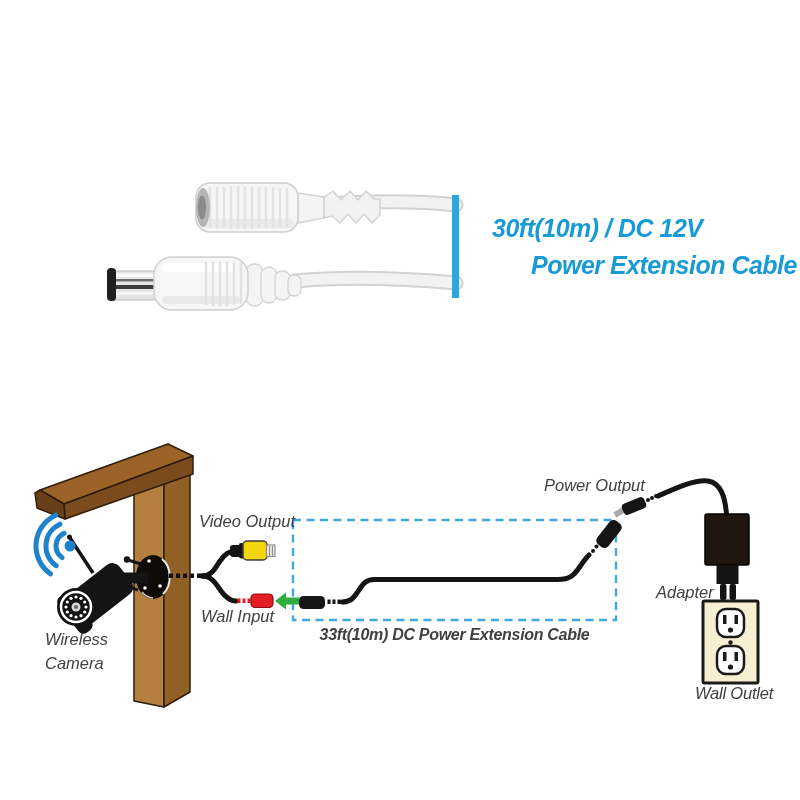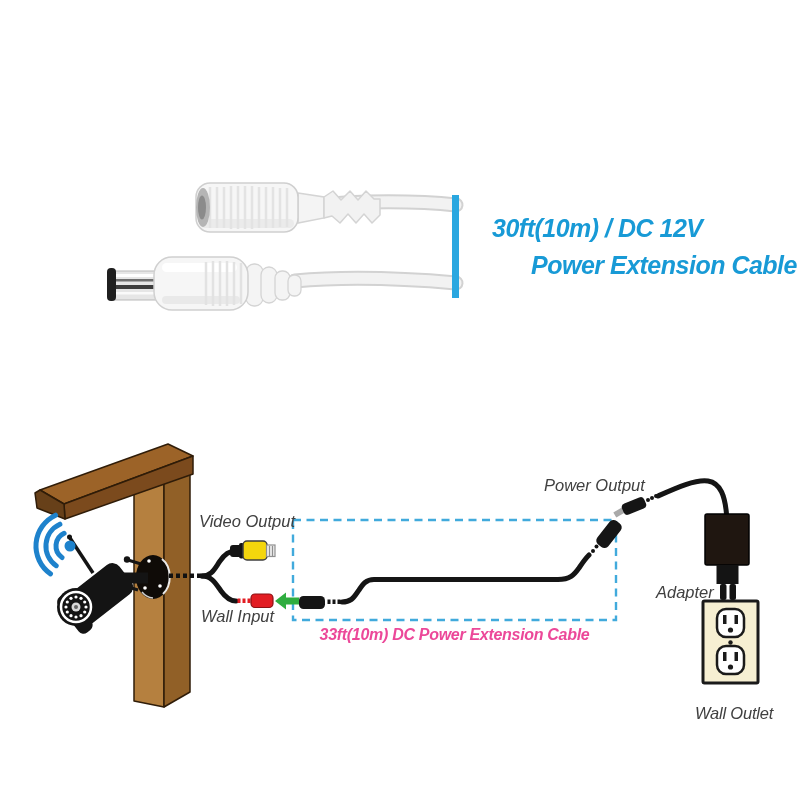--- a/index.html
+++ b/index.html
@@ -4,21 +4,21 @@
 <style>
   html,body{margin:0;padding:0;background:#fff;}
   #stage{position:relative;width:800px;height:800px;background:#fff;overflow:hidden;
          font-family:"Liberation Sans",sans-serif;}
   #art{position:absolute;left:0;top:0;}
   .lbl{position:absolute;font-style:italic;font-size:16.5px;color:#404040;white-space:nowrap;}
   .headline{position:absolute;left:492px;font-style:italic;font-weight:bold;font-size:25px;
             letter-spacing:-0.5px;color:#189ad6;white-space:nowrap;}
   .hl1{top:214px;} .hl2{top:251px;margin-left:39px;}
   .caption{position:absolute;left:293px;top:626px;width:323px;text-align:center;
-           font-style:italic;font-weight:bold;font-size:16px;letter-spacing:-0.3px;color:#ec4899;}
+           font-style:italic;font-weight:bold;font-size:16px;letter-spacing:-0.3px;color:#404040;}
   .two-line{line-height:24px;}
   .wall-outlet-lbl{font-size:16.5px;letter-spacing:-0.2px;}
 </style>
 </head>
 <body>
 
 <div id="stage">
 
 <svg id="art" width="800" height="800" viewBox="0 0 800 800">
 
@@ -204,20 +204,24 @@
     <circle cx="730.5" cy="667" r="2.6" fill="#1a1a1a"></circle>
   </g>
 </svg>
 
 <div class="headline hl1">30ft(10m) / DC 12V</div>
 <div class="headline hl2">Power Extension Cable</div>
 
 <div class="lbl" style="left:199px;top:512px;">Video Output</div>
 <div class="lbl" style="left:201px;top:607px;">Wall Input</div>
 
+<div class="lbl two-line" style="left:45px;top:627px;">
+  <div>Wireless</div>
+  <div>Camera</div>
+</div>
 
 <div class="lbl" style="left:544px;top:476px;">Power Output</div>
 <div class="lbl" style="left:656px;top:563px;margin-top:20px;">Adapter</div>
-<div class="lbl wall-outlet-lbl" style="left:695px;top:684px;margin-top:20px;">Wall Outlet</div>
+<div class="lbl wall-outlet-lbl" style="left:695px;top:684px;">Wall Outlet</div>
 
 <div class="caption">33ft(10m) DC Power Extension Cable</div>
 
 </div>
 
 </body></html>

